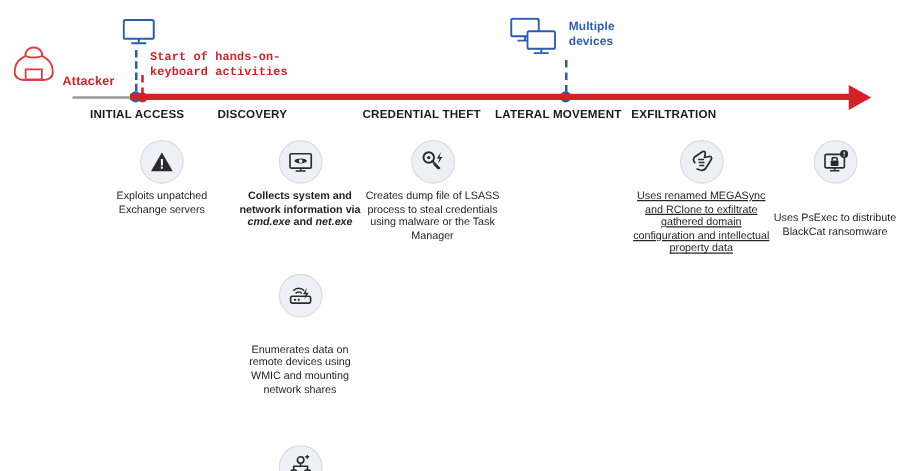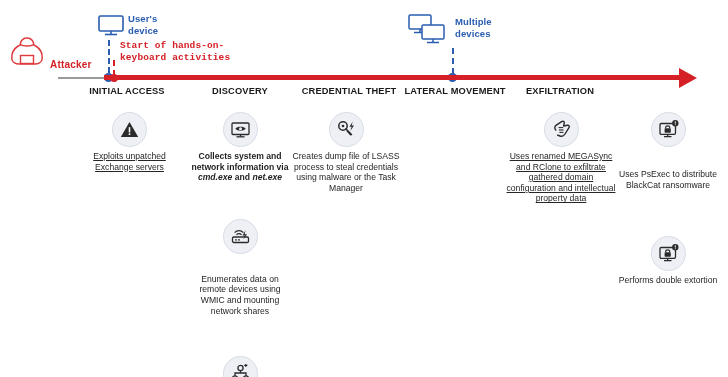--- a/index.html
+++ b/index.html
@@ -48,21 +48,21 @@
   .callout-label.blue{color:#2a5db0;}
   .callout-label.red{color:#d42026;}
 
   .attacker-wrap{position:absolute;left:10px;top:36px;display:flex;align-items:flex-end;gap:6px;}
   .attacker-label{font-size:10px;font-weight:bold;color:#d42026;letter-spacing:.2px;}
 
   
   .stage-name{
     position:absolute;top:86px;
     font-size:9.3px;font-weight:bold;letter-spacing:.15px;
-    color:#1a1a1a;text-align:center;white-space:nowrap;
+    color:#1a1a1a;text-align:left;white-space:nowrap;
   }
 
   
   .col{position:absolute;top:112px;display:flex;flex-direction:column;align-items:center;}
   .card{display:flex;flex-direction:column;align-items:center;}
   .badge{
     width:33px;height:33px;border-radius:50%;
     background:#eef0f5;border:1px solid #d8dce6;
     display:flex;align-items:center;justify-content:center;
     margin-bottom:4px;
@@ -88,21 +88,20 @@
     <span class="attacker-label">Attacker</span>
   </div>
 
   <div style="position:absolute;left:98px;top:15px;">
     <svg width="26" height="22" viewBox="0 0 26 22">
       <rect x="1" y="1" width="24" height="15" rx="1.5" fill="none" stroke="#2a5db0" stroke-width="1.6"></rect>
       <line x1="13" y1="16" x2="13" y2="19" stroke="#2a5db0" stroke-width="1.6"></line>
       <line x1="7" y1="19.5" x2="19" y2="19.5" stroke="#2a5db0" stroke-width="1.6"></line>
     </svg>
   </div>
-  <div class="callout-label blue" style="left:128px;top:13px;width:48px;">User's device</div>
 
   <div class="vline blue" style="left:108px;top:40px;height:33px;"></div>
   <div class="node-dot" style="left:104px;"></div>
 
   <div class="callout-label red" style="left:120px;top:40px;width:140px;font-family:Liberation Mono, monospace;">Start of hands-on-keyboard activities</div>
   <div class="vline red" style="left:113px;top:60px;height:16px;"></div>
   <div class="node-dot red" style="left:110px;"></div>
 
   <div style="position:absolute;left:408px;top:14px;">
     <svg width="44" height="34" viewBox="0 0 44 34">
@@ -116,26 +115,26 @@
   </div>
   <div class="callout-label blue" style="left:455px;top:16px;width:50px;">Multiple devices</div>
   <div class="vline blue" style="left:452px;top:48px;height:26px;"></div>
   <div class="node-dot" style="left:448px;"></div>
 
   <div class="axis-gray"></div>
   <div class="axis-red"></div>
   <div class="axis-arrow"></div>
 
   <div class="stage-name" style="left:72px;width:110px;">INITIAL ACCESS</div>
-  <div class="stage-name" style="left:185px;width:110px;">DISCOVERY</div>
+  <div class="stage-name" style="left:174px;width:110px;">DISCOVERY</div>
   <div class="stage-name" style="left:290px;width:118px;">CREDENTIAL THEFT</div>
   <div class="stage-name" style="left:396px;width:118px;">LATERAL MOVEMENT</div>
   <div class="stage-name" style="left:505px;width:110px;">EXFILTRATION</div>
 
-  <div class="col" style="left:82px;width:95px;text-decoration:underline;">
+  <div class="col" style="left:82px;width:95px;">
     <div class="card">
       <div class="badge">
         <svg width="21" height="21" viewBox="0 0 21 21">
           <path d="M10.5 3 L19.2 18 L1.8 18 Z" fill="#2b2b2b"></path>
           <rect x="9.7" y="8.2" width="1.6" height="5.2" fill="#ffffff"></rect>
           <rect x="9.7" y="14.3" width="1.6" height="1.7" fill="#ffffff"></rect>
         </svg>
       </div>
       <div class="desc" style="width:95px;">Exploits unpatched Exchange servers</div>
     </div>
@@ -224,30 +223,15 @@
           <path d="M7.7 9.3 L7.7 7.9 C7.7 6.6 11.7 6.6 11.7 7.9 L11.7 9.3" fill="none" stroke="#2b2b2b" stroke-width="1.2"></path>
           <rect x="6.6" y="9.3" width="6.2" height="4.4" rx="0.7" fill="#2b2b2b"></rect>
           <circle cx="17.3" cy="4.2" r="3.2" fill="#2b2b2b"></circle>
           <rect x="16.85" y="2.3" width="0.9" height="2.3" fill="#ffffff"></rect>
           <rect x="16.85" y="5.3" width="0.9" height="0.9" fill="#ffffff"></rect>
         </svg>
       </div>
       <div class="desc" style="width:112px;margin-top:18px;">Uses PsExec to distribute BlackCat ransomware</div>
     </div>
 
-    <div class="card" style="margin-top:46px;">
-      <div class="badge">
-        <svg width="21" height="21" viewBox="0 0 21 21">
-          <rect x="2" y="4.5" width="15.5" height="10.8" rx="1.2" fill="none" stroke="#2b2b2b" stroke-width="1.3"></rect>
-          <line x1="9.7" y1="15.3" x2="9.7" y2="17" stroke="#2b2b2b" stroke-width="1.3"></line>
-          <line x1="6" y1="17.6" x2="13.5" y2="17.6" stroke="#2b2b2b" stroke-width="1.3"></line>
-          <path d="M7.7 9.3 L7.7 7.9 C7.7 6.6 11.7 6.6 11.7 7.9 L11.7 9.3" fill="none" stroke="#2b2b2b" stroke-width="1.2"></path>
-          <rect x="6.6" y="9.3" width="6.2" height="4.4" rx="0.7" fill="#2b2b2b"></rect>
-          <circle cx="17.3" cy="4.2" r="3.2" fill="#2b2b2b"></circle>
-          <rect x="16.85" y="2.3" width="0.9" height="2.3" fill="#ffffff"></rect>
-          <rect x="16.85" y="5.3" width="0.9" height="0.9" fill="#ffffff"></rect>
-        </svg>
-      </div>
-      <div class="desc" style="width:112px;">Performs double extortion</div>
-    </div>
   </div>
 
 </div>
 
 </body></html>

